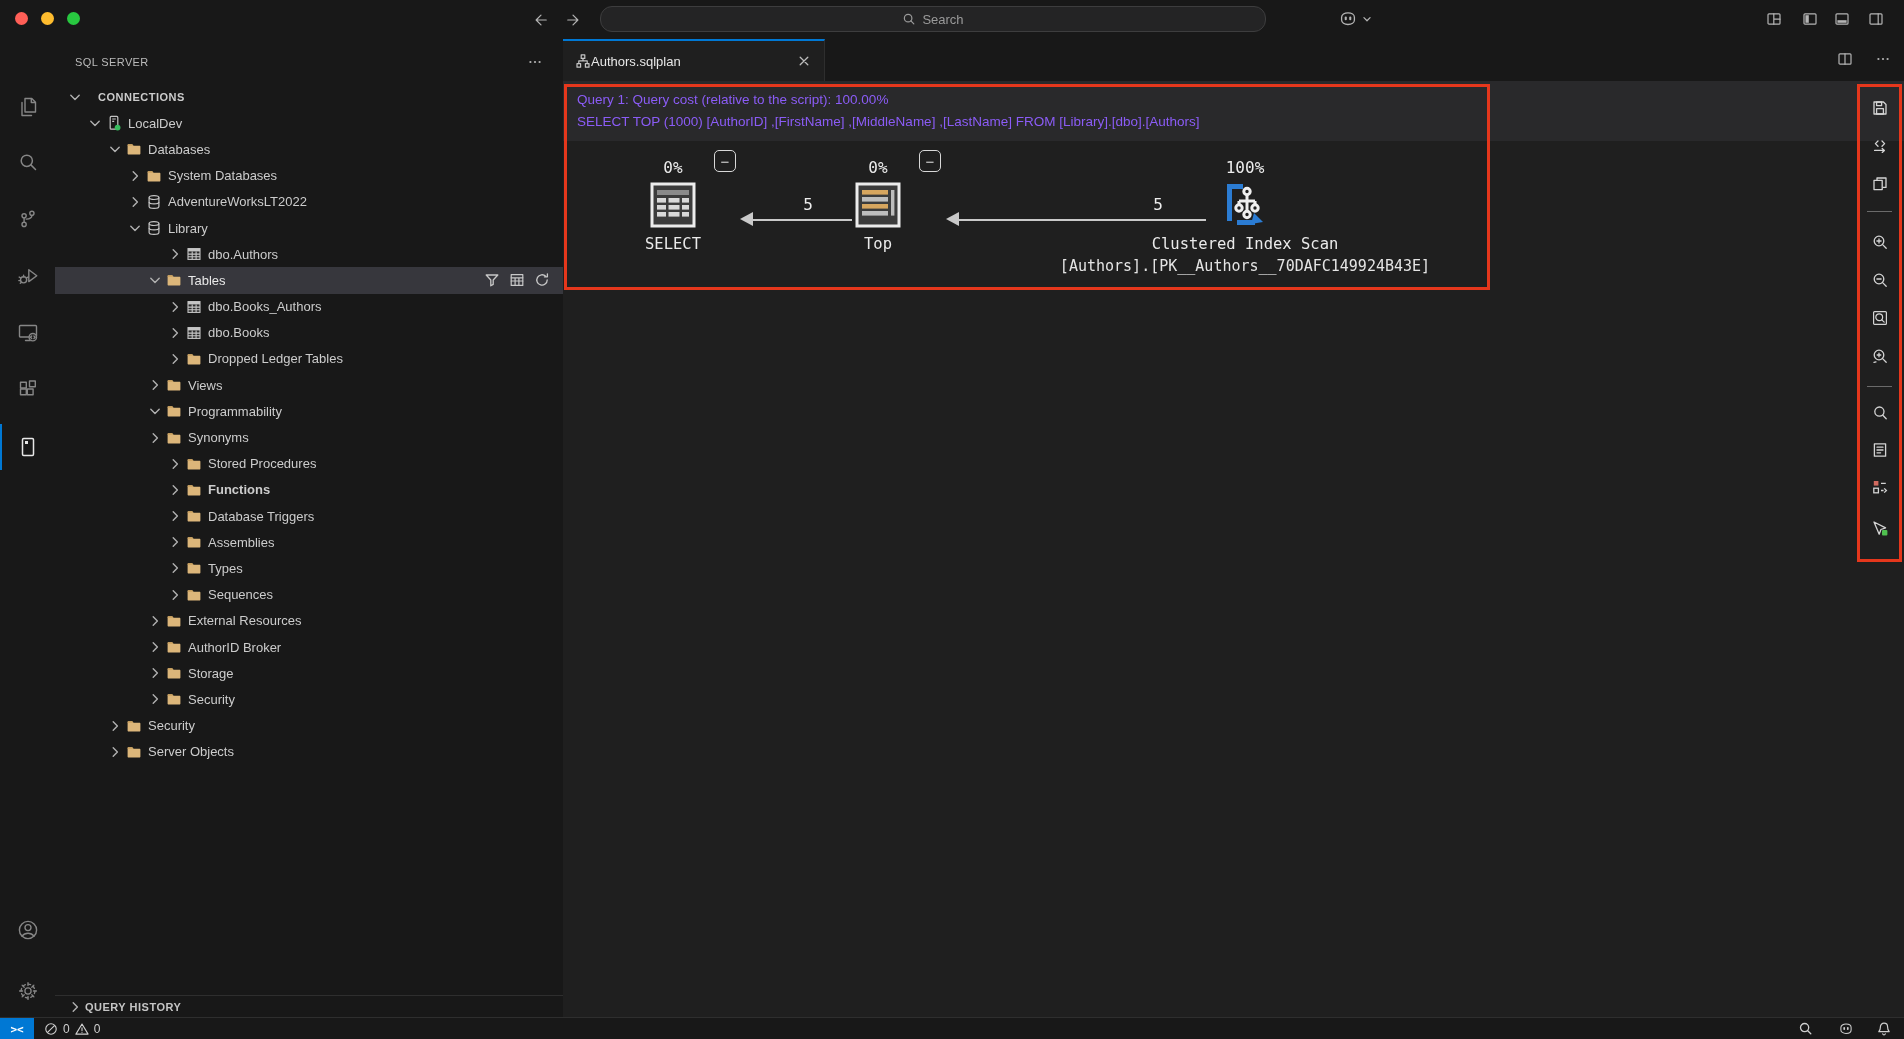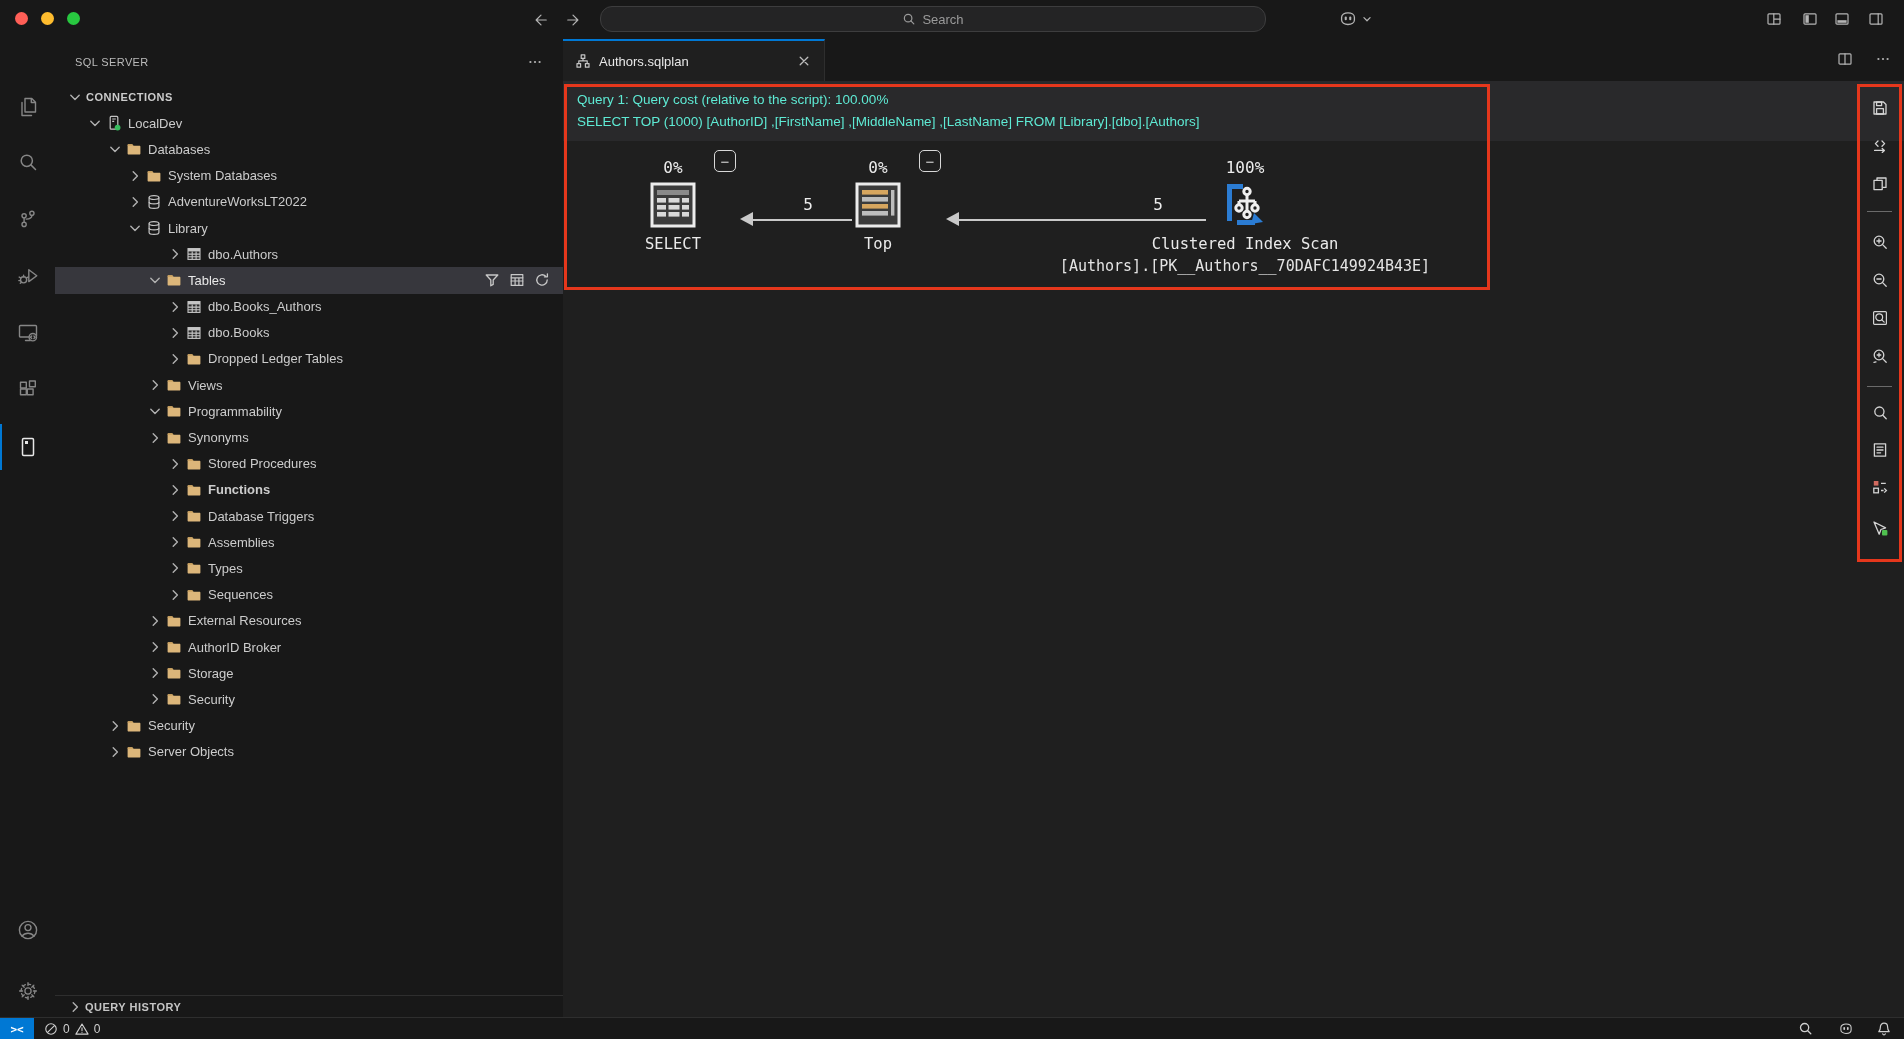--- a/index.html
+++ b/index.html
@@ -28,41 +28,41 @@
   
   #side-bar{position:absolute;left:55px;top:39px;width:508px;height:978px;background:#181818;border-right:3px solid #c2410c}
   #sidebar-header{display:flex;justify-content:space-between;align-items:center;padding:15px 20px 0 20px;font-size:11px;
       color:#bbbbbb;letter-spacing:.4px}
   #sidebar-header .icon{color:#b4b4b4;cursor:pointer}
   #tree{position:absolute;left:0;top:45px;width:508px}
   .tree-row{position:relative;display:flex;align-items:center;height:26.2px;font-size:13px;color:#cccccc;cursor:pointer;white-space:nowrap}
   .tree-row .chev{color:#b0b0b0}
   .tree-row .titem{margin:0 6px 0 3px}
   .tree-row.section{font-weight:bold;font-size:11px;letter-spacing:.5px}
-  .tree-row.section .tlabel{margin-left:3px}
+  .tree-row.section .tlabel{margin-left:15px}
   .tree-row.selected{background:#37373d;color:#e8e8e8}
   .row-actions{position:absolute;right:13px;display:flex;gap:9px;color:#c8c8c8}
   .row-actions .icon{cursor:pointer}
   #query-history{position:absolute;left:0;top:956px;width:508px;height:21px;border-top:1px solid #2e2e2e;background:#181818;
       display:flex;align-items:center;padding-left:12px;font-size:11px;font-weight:bold;letter-spacing:.5px;color:#c5c5c5;cursor:pointer}
   #query-history .icon{color:#b0b0b0;margin-right:2px}
 
   
   #tab-bar{position:absolute;left:563px;top:39px;width:1341px;height:42px;background:#181818}
   #tab-active{position:absolute;left:0;top:0;width:262px;height:42px;background:#1f1f1f;border-top:2px solid #0078d4;
       border-right:1px solid #2e2e2e;box-sizing:border-box;display:flex;align-items:center;padding:0 12px;font-size:13px;color:#e8e8e8;cursor:pointer}
   #tab-active .tab-ic{color:#c5c5c5}
-  .tab-label{margin-left:8px;margin-right:auto}
+  .tab-label{margin-left:0;margin-right:auto}
   .tab-close{color:#bcbcbc;margin-left:10px;cursor:pointer}
   #editor-bg{position:absolute;left:563px;top:81px;width:1341px;height:936px;background:#1f1f1f}
   #plan-strip{position:absolute;left:563px;top:81px;width:1341px;height:60px;background:#29292b}
   .red-box{position:absolute;border:3px solid #e5371c;box-sizing:border-box;pointer-events:none}
   #red-box-plan{left:564px;top:84px;width:926px;height:206px}
   #red-box-toolbar{left:1857px;top:84px;width:45px;height:478px}
-  .plan-header-text{position:absolute;left:577px;font-size:13.5px;color:#5eead4;white-space:nowrap}
+  .plan-header-text{position:absolute;left:577px;font-size:13.5px;color:#8b5cf6;white-space:nowrap}
   #plan-line1{top:92px}#plan-line2{top:114px}
 
   #plan-canvas{position:absolute;left:0;top:0;width:1904px;height:1039px;pointer-events:none}
   .pn-cost{position:absolute;width:120px;text-align:center;font-size:16px;color:#ededed}
   .pn-icon{position:absolute;width:48px;height:48px}
   .pn-label{position:absolute;width:440px;text-align:center;font-size:15.5px;color:#eaeaea;white-space:nowrap}
   .pn-sub{position:absolute;width:460px;text-align:center;font-size:15px;color:#e4e4e4;white-space:nowrap}
   .pn-collapse{position:absolute;width:20px;height:20px;border:1.5px solid #d8d8d8;border-radius:5px;color:#d8d8d8;
       background:#1f1f1f;display:flex;align-items:center;justify-content:center;font-size:15px;line-height:1}
   .edge-line{position:absolute;height:2px;background:#c9c9c9}

